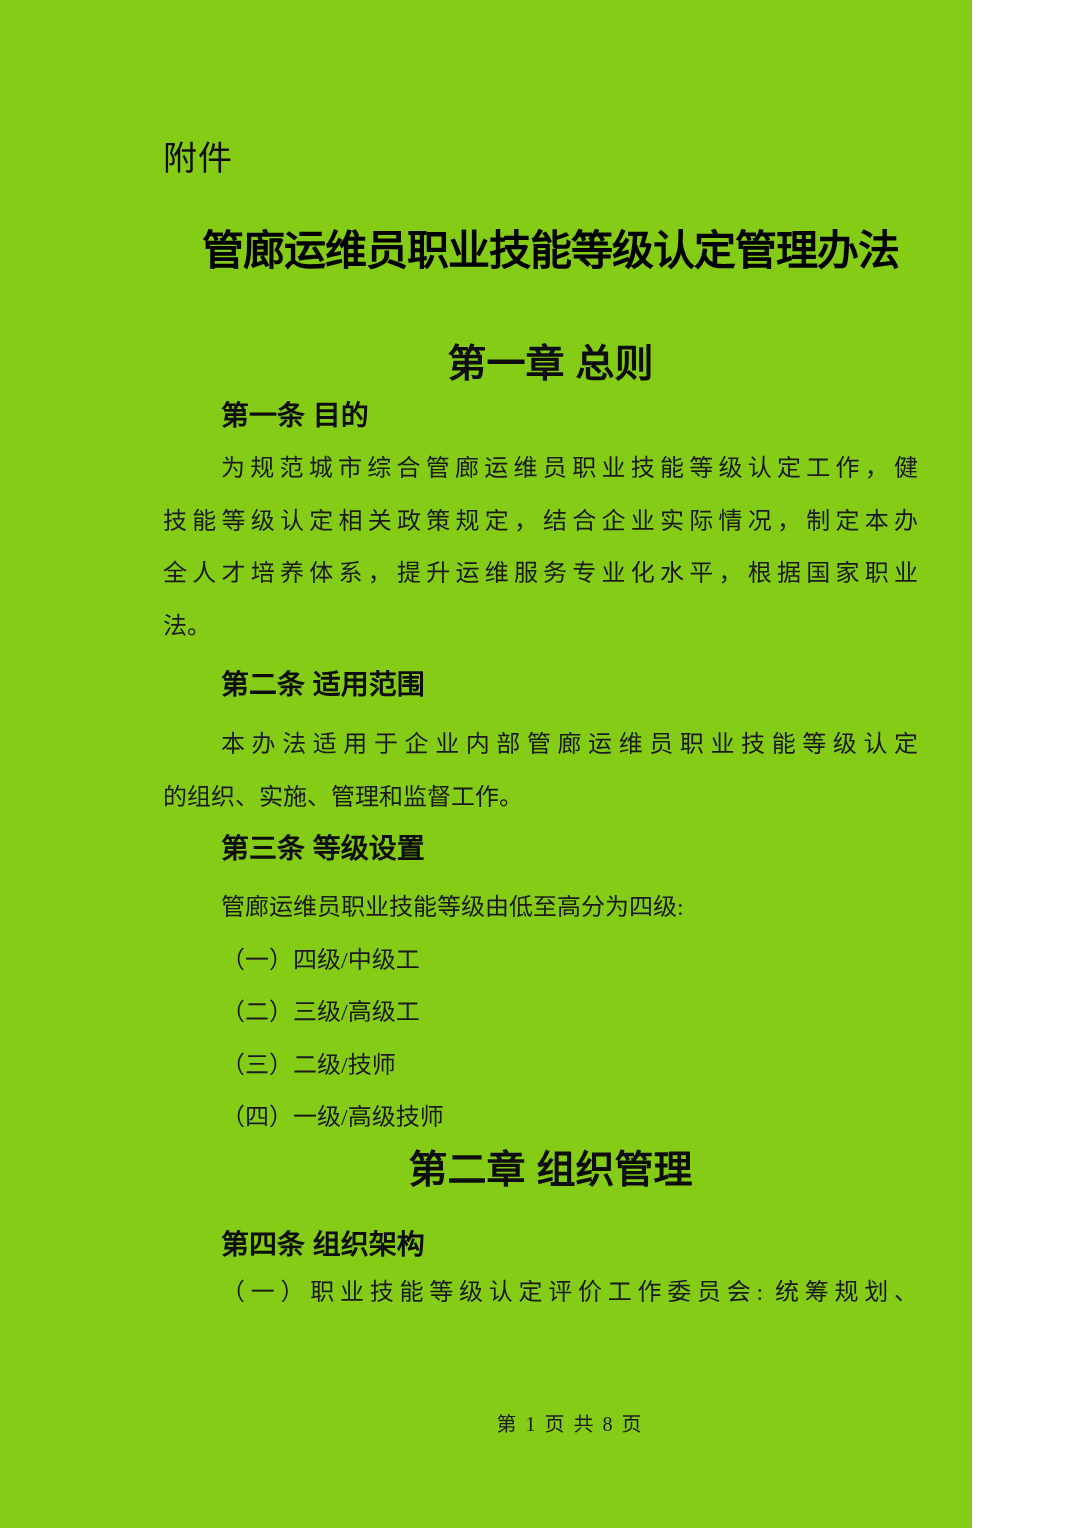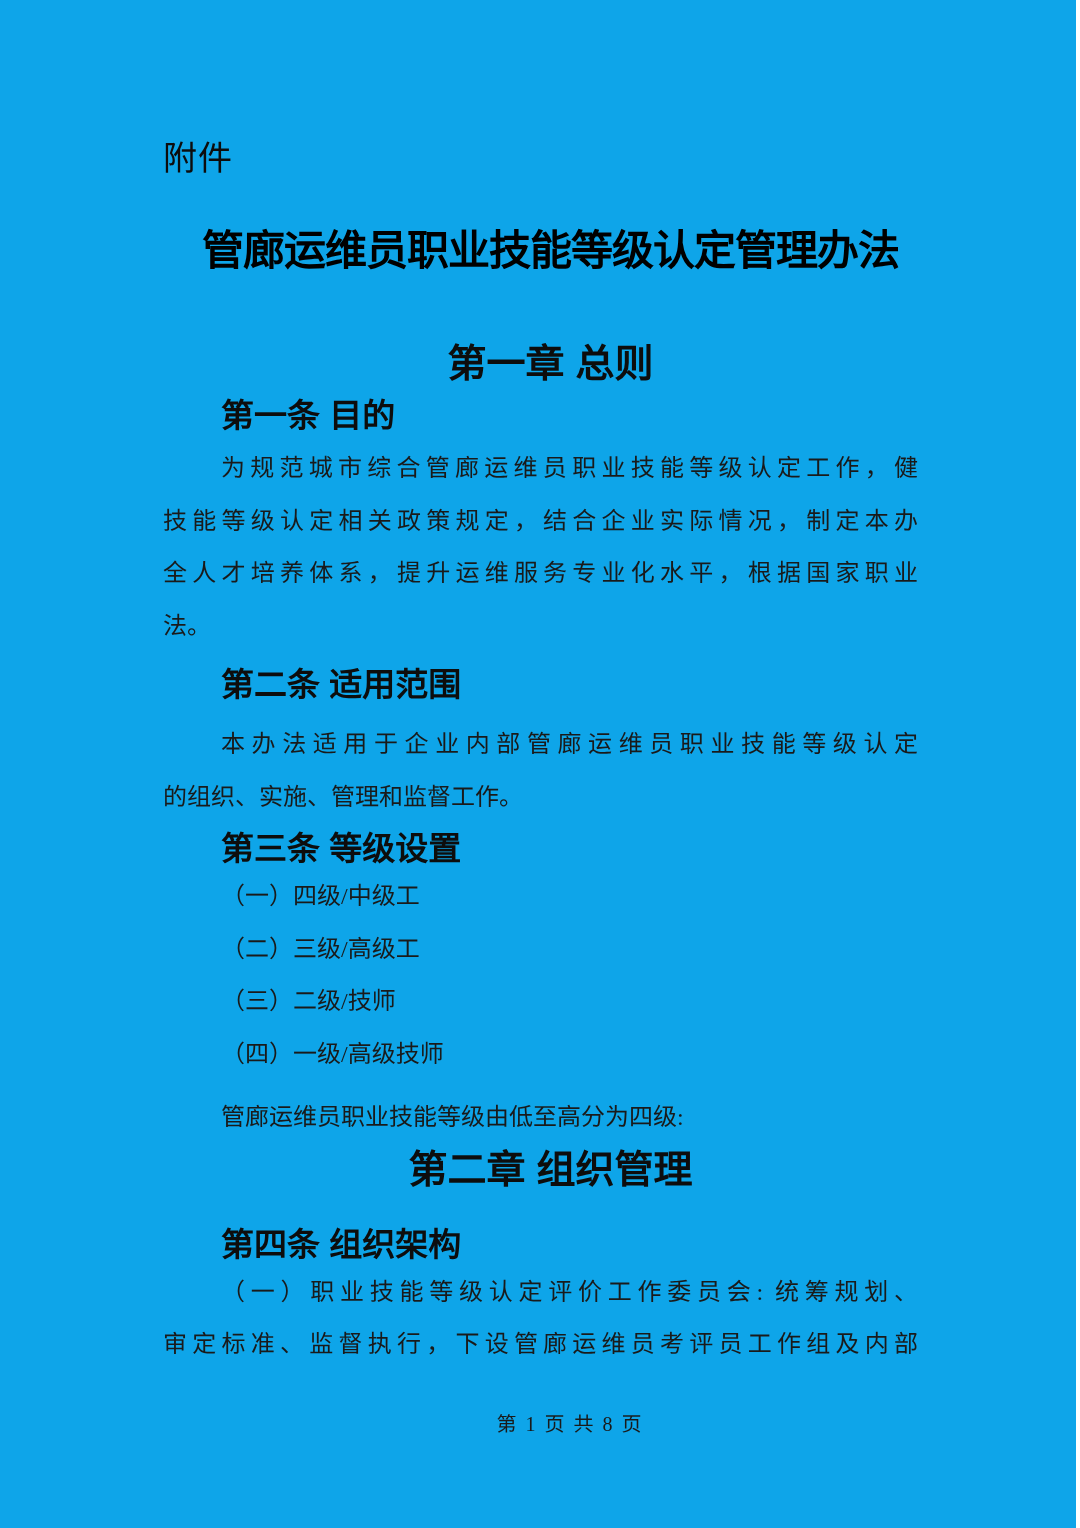--- a/index.html
+++ b/index.html
@@ -2,23 +2,23 @@
 <html lang="zh-CN"><head>
 <meta charset="utf-8">
 <style>
   html, body {
     margin: 0;
     padding: 0;
     background: #ffffff;
   }
   .page {
     position: relative;
-    width: 1076px;
+    width: 972px;
     height: 1528px;
-    background: #0ea5e9;
+    background: #84cc16;
     color: #111111;
     overflow: hidden;
   }
   .content {
     position: absolute;
     left: 163px;
     top: 138px;
     width: 755px;
   }
   
@@ -51,21 +51,21 @@
     transform: translateX(10px);
     color: #0d0d0d;
   }
   .chapter.ch1 { margin-top: 66px; }
   .chapter.ch2 { margin-top: 5px; }
   .article {
     margin: 0;
     padding-left: 58px;
     font-family: "Liberation Sans", "DejaVu Sans", sans-serif;
     font-weight: 700;
-    font-size: 33px;
+    font-size: 28px;
     line-height: 42px;
     color: #0d0d0d;
   }
   .article.a1 { margin-top: 10px; }
   .article.a2 { margin-top: 12px; }
   .article.a3 { margin-top: 5px; }
   .article.a4 { margin-top: 33px; }
   .para {
     margin: 0;
     font-family: "Liberation Serif", "DejaVu Serif", serif;
@@ -122,36 +122,35 @@
 
     <h3 class="article a2">第二条 适用范围</h3>
 
     <p class="para p-a2">
       <span class="ln j indent">本办法适用于企业内部管廊运维员职业技能等级认定</span>
       <span class="ln">的组织、实施、管理和监督工作。</span>
     </p>
 
     <h3 class="article a3">第三条 等级设置</h3>
 
+    <p class="para p-intro">
+      <span class="ln indent">管廊运维员职业技能等级由低至高分为四级:</span>
+    </p>
+
     <p class="para p-levels">
       <span class="ln hang">（一）四级/中级工</span>
       <span class="ln hang">（二）三级/高级工</span>
       <span class="ln hang">（三）二级/技师</span>
       <span class="ln hang">（四）一级/高级技师</span>
-    </p>
-
-    <p class="para p-intro">
-      <span class="ln indent">管廊运维员职业技能等级由低至高分为四级:</span>
     </p>
 
     <h2 class="chapter ch2">第二章 组织管理</h2>
 
     <h3 class="article a4">第四条 组织架构</h3>
 
     <p class="para p-a4">
       <span class="ln j indent">（一）职业技能等级认定评价工作委员会: 统筹规划、</span>
-      <span class="ln j">审定标准、监督执行，下设管廊运维员考评员工作组及内部</span>
     </p>
 
   </div>
 
   <div class="footer">第 1 页 共 8 页</div>
 </div>
 
 </body></html>

